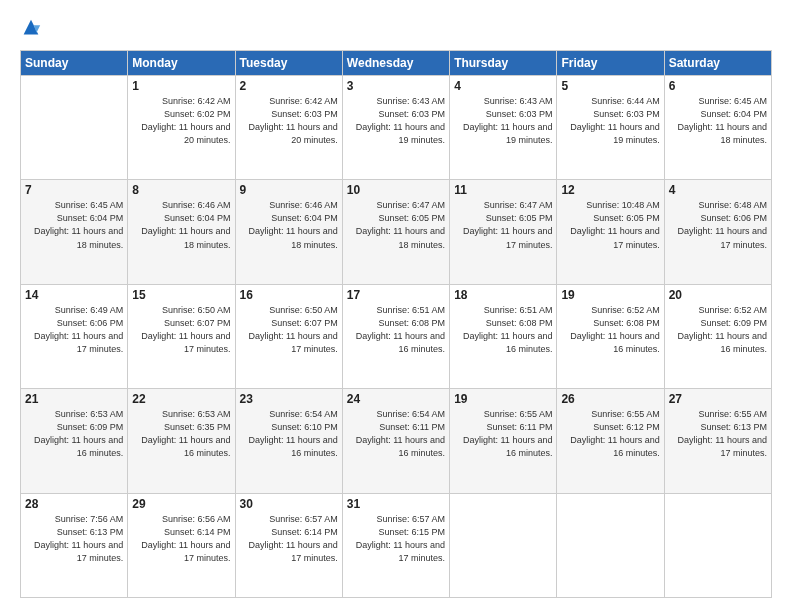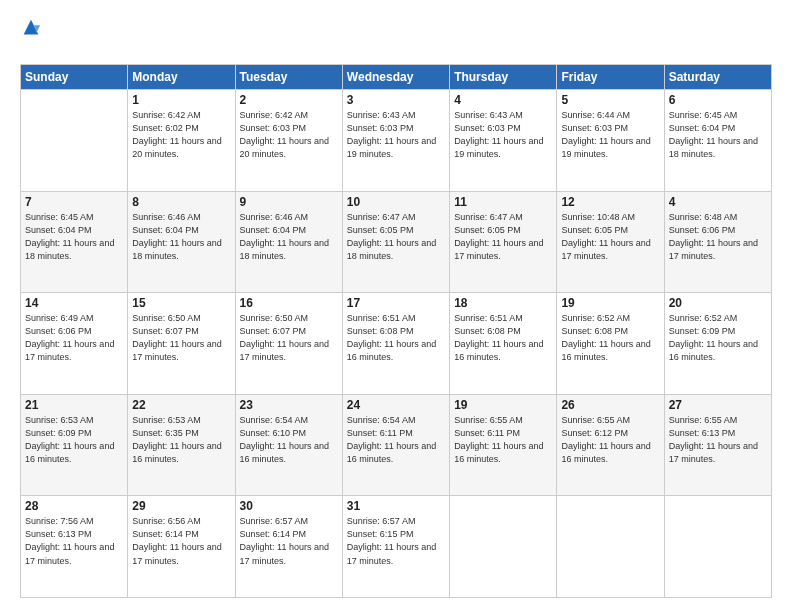--- a/index.html
+++ b/index.html
@@ -50,21 +50,20 @@
     }
     .subtitle {
       font-size: 14px;
       color: #444;
     }
     .calendar {
       border-collapse: collapse;
       width: 100%;
       flex: 1;
       table-layout: fixed;
-      margin-top: 14px;
     }
     .calendar th {
       background-color: #2a6ab5;
       color: #fff;
       font-size: 12px;
       font-weight: bold;
       padding: 5px 4px;
       text-align: left;
       border: 1px solid #ccc;
     }
@@ -84,20 +83,21 @@
       font-size: 12px;
       font-weight: bold;
       color: #222;
       display: block;
       margin-bottom: 2px;
     }
     .day-info {
       font-size: 9px;
       line-height: 1.45;
       color: #333;
+      text-align: right;
     }
     .calendar tr:nth-child(even) td {
       background-color: #f5f5f5;
     }
     .calendar tr:nth-child(odd) td {
       background-color: #ffffff;
     }
     
     .row-even td { background-color: #f0f4fa; }
     .row-odd td { background-color: #ffffff; }

